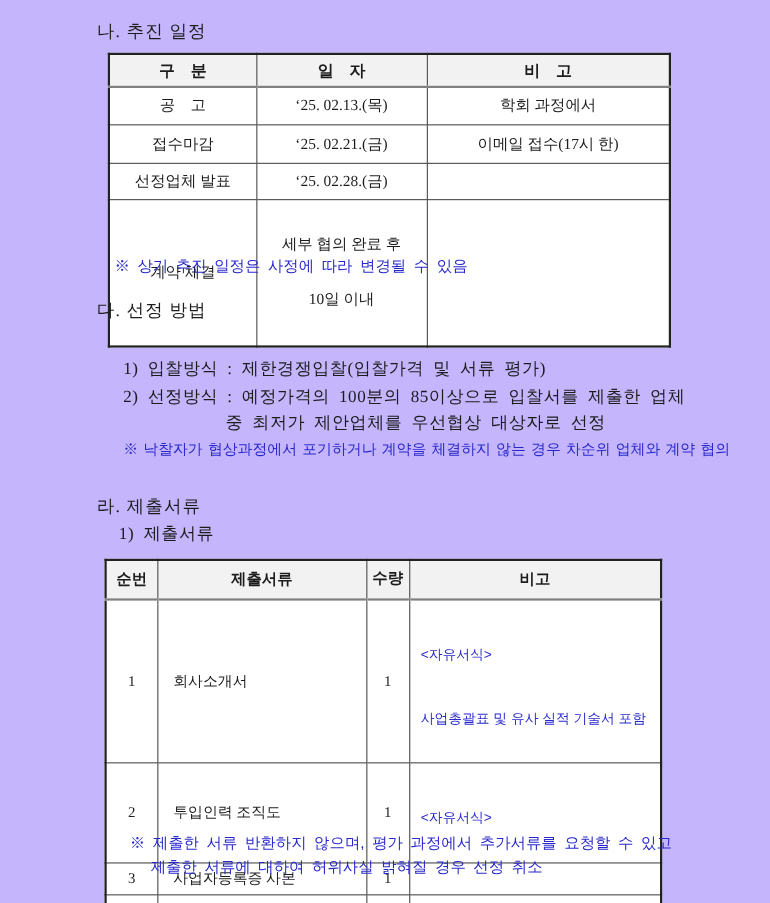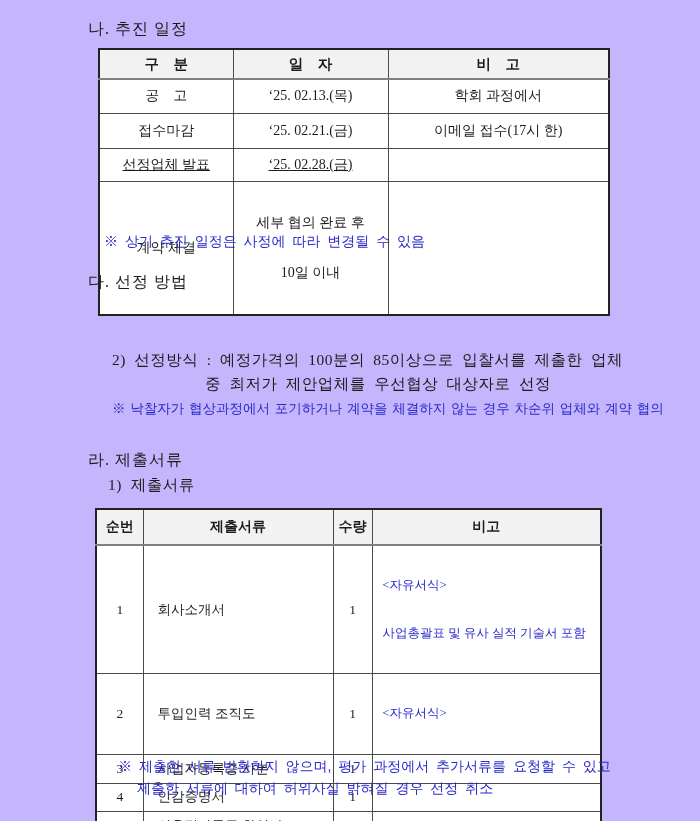--- a/index.html
+++ b/index.html
@@ -24,21 +24,21 @@
   table.t1 td, table.t1 th { text-align:center; }
   table.t2 { width:505px; font-size:13.5px; }
   table.t2 th { font-size:14px; text-align:center;font-family:Liberation Mono, monospace; }
   table.t2 td { text-align:center; }
   table.t2 td.doc { text-align:left; padding-left:14px; }
   table.t2 td.remark { text-align:left; padding-left:10px; }
   table.t2 th.qty { white-space:normal; word-break:break-all; line-height:1.35; padding:2px 0; }
   .ln { display:block; line-height:1.3; }
   .remark-ln {
     display:block; line-height:1.25; font-size:12.5px;
-    font-family:Liberation Serif, serif; color:#2828cc;
+    font-family:Liberation Sans, sans-serif; color:#2828cc;margin-top:10px;
   }
 </style>
 </head>
 <body>
 
 <div class="page">
 
   <div class="abs sec-title" style="left:88px; top:19px;">나. 추진 일정</div>
 
   <table class="t t1 abs" style="left:98px; top:48px;">
@@ -56,40 +56,41 @@
       <tr style="height:34px;">
         <td>공    고</td>
         <td>‘25. 02.13.(목)</td>
         <td>학회 과정에서</td>
       </tr>
       <tr style="height:35px;">
         <td>접수마감</td>
         <td>‘25. 02.21.(금)</td>
         <td>이메일 접수(17시 한)</td>
       </tr>
-      <tr style="height:33px;text-decoration:underline;">
+      <tr style="height:33px;">
         <td>선정업체 발표</td>
         <td>‘25. 02.28.(금)</td>
         <td></td>
       </tr>
       <tr style="height:37px;">
         <td>계약 체결</td>
         <td>
           <span class="ln">세부 협의 완료 후</span>
           <span class="ln">10일 이내</span>
         </td>
         <td></td>
       </tr>
     </tbody>
   </table>
 
   <div class="abs note" style="left:104px; top:233px; font-size:14px; word-spacing:3px;">※ 상기 추진 일정은 사정에 따라 변경될 수 있음</div>
 
   <div class="abs sec-title" style="left:88px; top:272px;">다. 선정 방법</div>
 
+  <div class="abs body-line" style="left:112px; top:325px;">1) 입찰방식 : 제한경쟁입찰(입찰가격 및 서류 평가)</div>
   <div class="abs body-line" style="left:112px; top:350px;">2) 선정방식 : 예정가격의 100분의 85이상으로 입찰서를 제출한 업체</div>
   <div class="abs body-line" style="left:205px; top:374px;">중 최저가 제안업체를 우선협상 대상자로 선정</div>
 
   <div class="abs note" style="left:112px; top:400px; font-size:13.5px; word-spacing:1px;">※ 낙찰자가 협상과정에서 포기하거나 계약을 체결하지 않는 경우 차순위 업체와 계약 협의</div>
 
   <div class="abs sec-title" style="left:88px; top:450px;">라. 제출서류</div>
   <div class="abs sub-title" style="left:108px; top:475px;">1)  제출서류</div>
 
   <table class="t t2 abs" style="left:95px; top:508px;">
     <colgroup>

